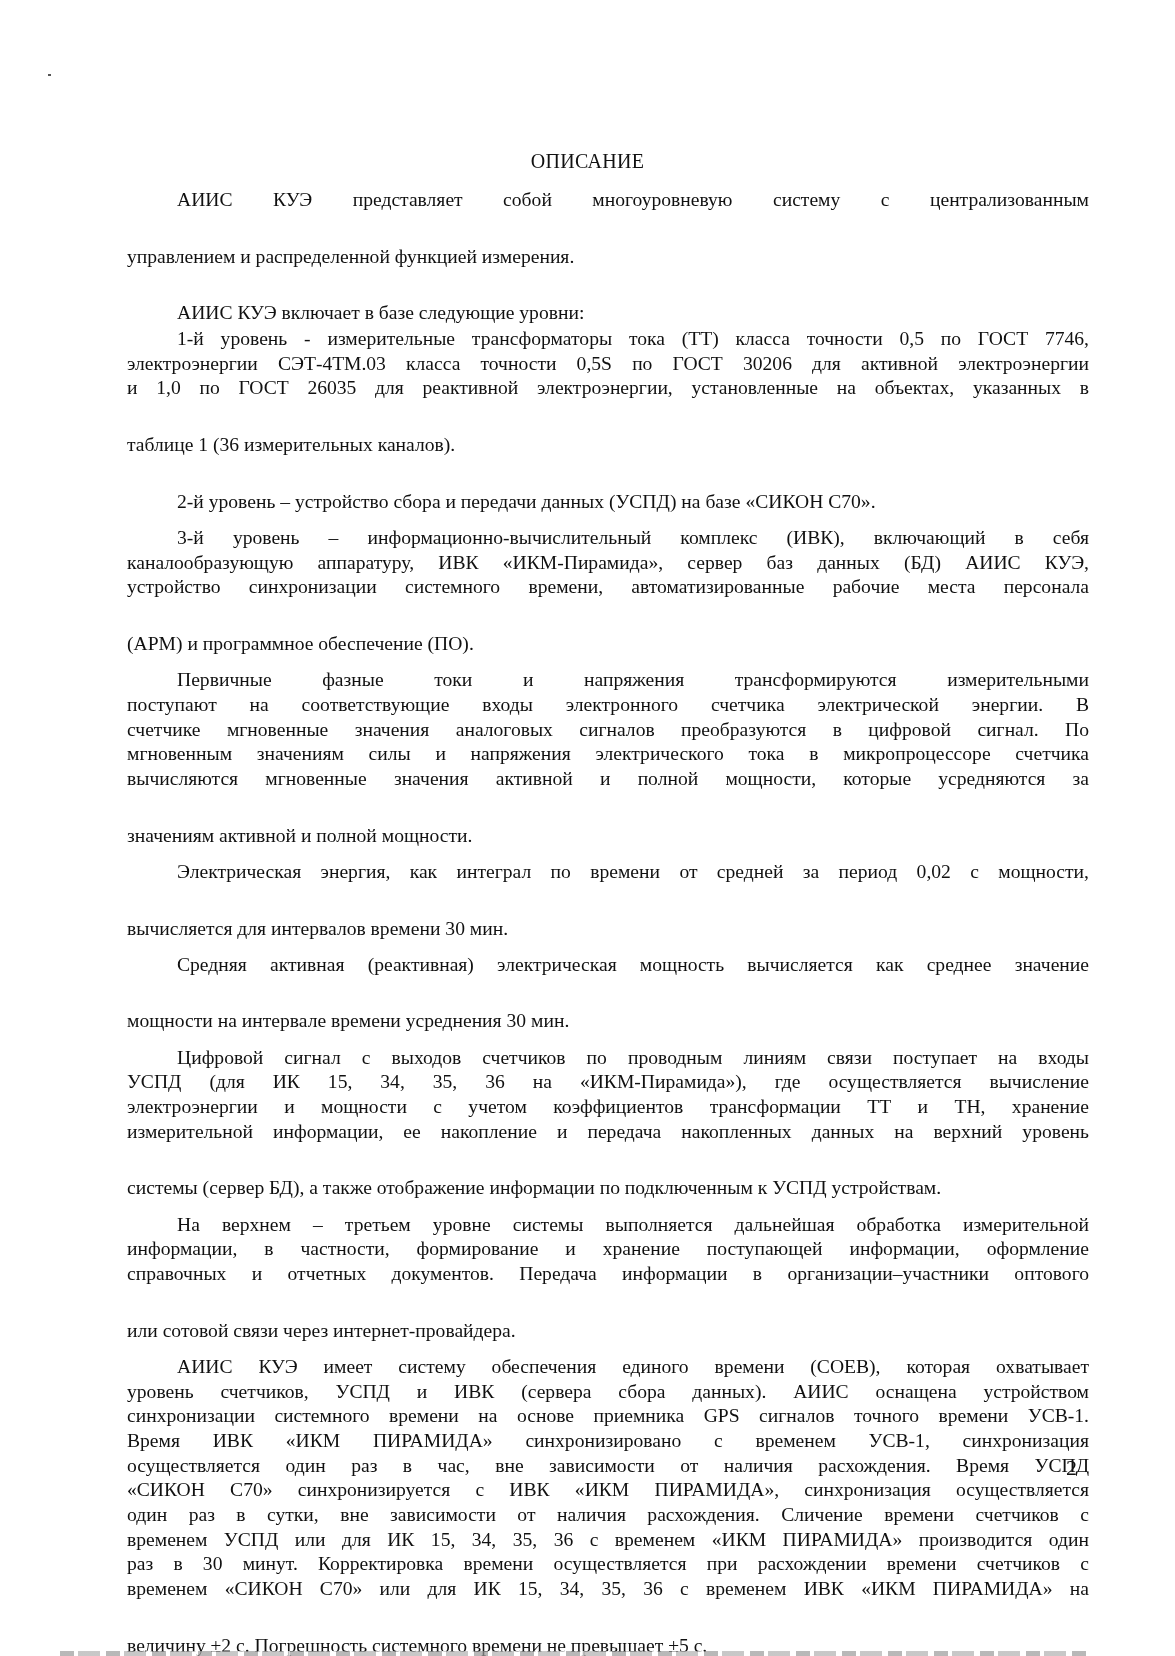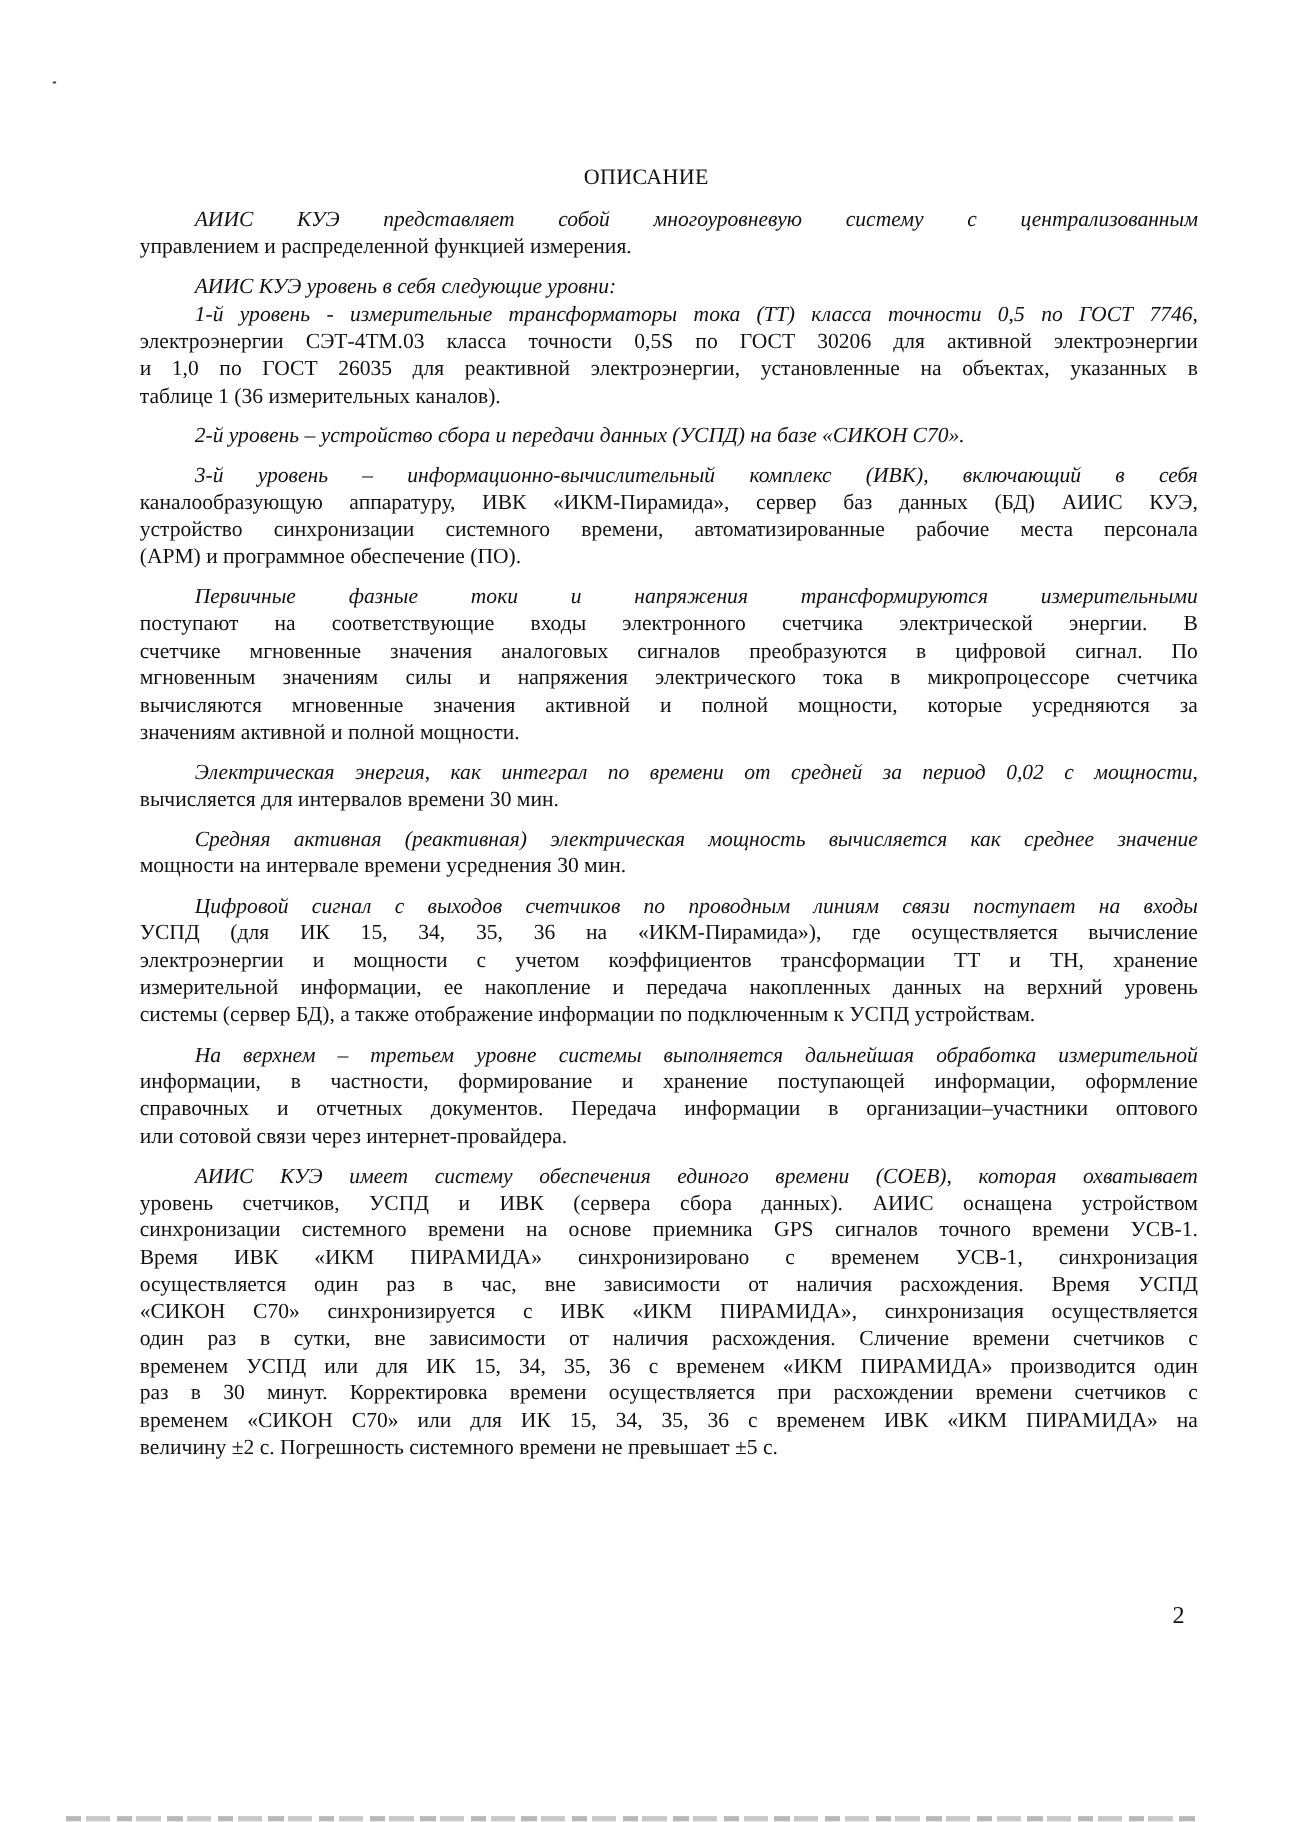--- a/index.html
+++ b/index.html
@@ -18,22 +18,22 @@
     position: absolute; left: 127px; top: 188px; width: 962px;
     font-size: 19.6px; line-height: 24.7px;
   }
   .para { margin: 0 0 11.5px 0; }
   .para.tight { margin-bottom: 1px; }
   .line {
     display: block; white-space: nowrap; overflow: visible;
     text-align: justify; text-align-last: justify;
     height: 24.7px;
   }
-  .line.first { padding-left: 50px; font-style: italic; }
-  .line.last { text-align-last: left; }
+  .line.first { padding-left: 50px; }
+  .line.last { text-align-last: left; margin-top: 32px; }
   .page-number {
     position: absolute; left: 1066px; top: 1455px; font-size: 22px;
   }
   .bleed {
     position: absolute; left: 60px; top: 1651px; width: 1030px; height: 5px;
     background: repeating-linear-gradient(90deg, #9a9a9a 0 14px, #ffffff 14px 18px, #b0b0b0 18px 40px, #ffffff 40px 46px);
     opacity: 0.7;
   }
 </style>
 </head>
@@ -43,21 +43,21 @@
   <div class="speck"></div>
 
   <div class="title">ОПИСАНИЕ</div>
 
   <div class="body-text" id="body-text">
       <div class="para">
         <span class="line first">АИИС КУЭ представляет собой многоуровневую систему с централизованным</span>
         <span class="line last">управлением и распределенной функцией измерения.</span>
       </div>
       <div class="para tight">
-        <span class="line first last">АИИС КУЭ уровень в себя следующие уровни:</span>
+        <span class="line first last">АИИС КУЭ включает в базе следующие уровни:</span>
       </div>
       <div class="para">
         <span class="line first">1-й уровень - измерительные трансформаторы тока (ТТ) класса точности 0,5 по ГОСТ 7746,</span>
         <span class="line">электроэнергии СЭТ-4ТМ.03  класса точности 0,5S по ГОСТ 30206 для активной электроэнергии</span>
         <span class="line">и 1,0 по ГОСТ 26035 для реактивной электроэнергии, установленные на объектах, указанных в</span>
         <span class="line last">таблице 1 (36 измерительных каналов).</span>
       </div>
       <div class="para">
         <span class="line first last">2-й уровень – устройство сбора и передачи данных (УСПД) на базе «СИКОН С70».</span>
       </div>

